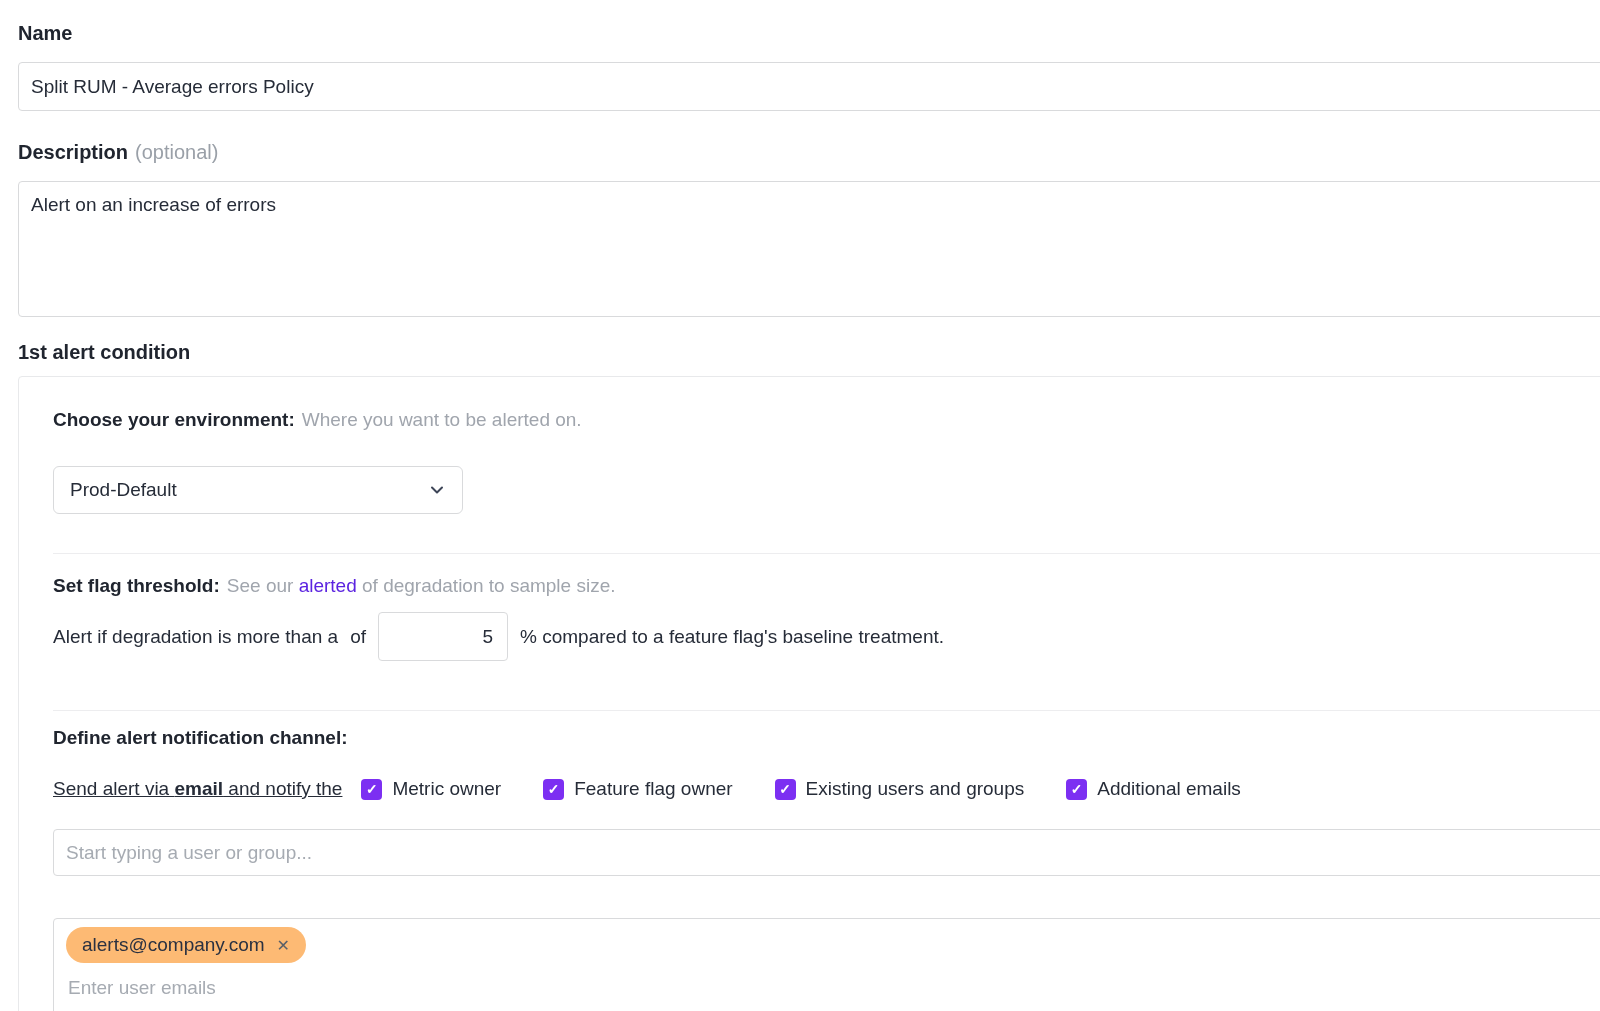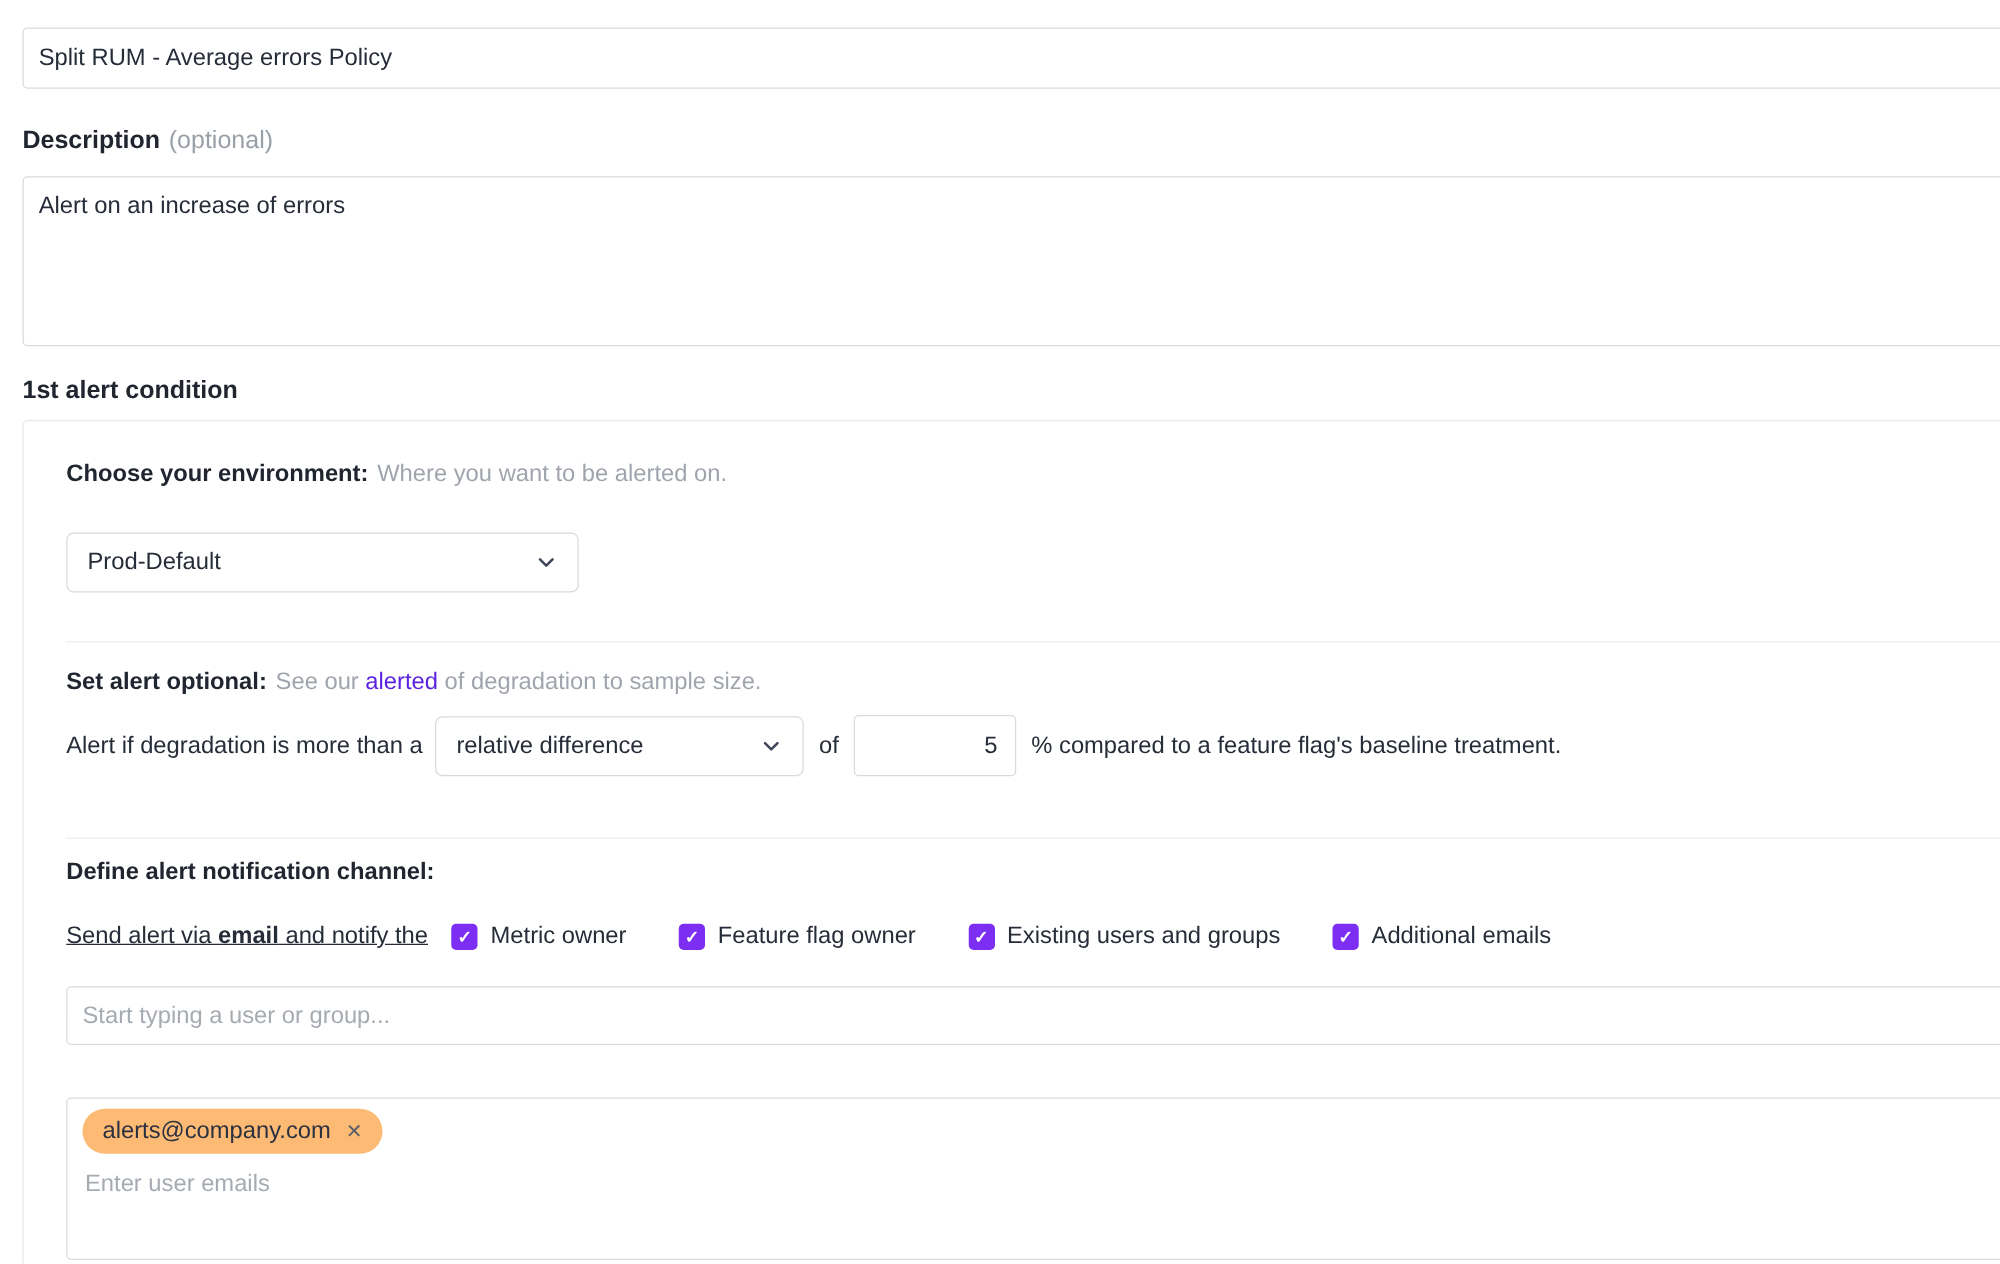--- a/index.html
+++ b/index.html
@@ -92,20 +92,21 @@
     padding:7px 16px;color:#2b3140;
   }
   .chip .x{margin-left:12px;color:#5a6069;font-size:16px;cursor:pointer;}
   .emails-ph{margin:14px 0 0 2px;}
 </style>
 </head>
 <body>
 
 <div class="page">
 
+  <label class="field-label">Name</label>
   <input class="text-input bleed" type="text" value="Split RUM - Average errors Policy" style="">
 
   <label class="field-label">
     <span>Description</span><span class="optional">(optional)</span>
   </label>
   <textarea class="desc bleed" style="">Alert on an increase of errors</textarea>
 
   <div class="section-title">1st alert condition</div>
 
   <div class="condition-box bleed">
@@ -119,33 +120,25 @@
       <span class="chev">
         <svg width="18" height="18" viewBox="0 0 18 18" fill="none">
           <path d="M4 6.5 L9 11.5 L14 6.5" stroke="#3d4557" stroke-width="2" stroke-linecap="round" stroke-linejoin="round"></path>
         </svg>
       </span>
     </div>
 
     <hr class="divider div-1">
 
     <div class="row-label threshold-label">
-      <span class="lbl">Set alert optional:</span><span class="hint">See our </span><span class="link">alerted</span><span class="hint" style="margin-left:0;"> of degradation to sample size.</span>
+      <span class="lbl">Set flag threshold:</span><span class="hint">See our </span><span class="link">alerted</span><span class="hint" style="margin-left:0;"> of degradation to sample size.</span>
     </div>
 
     <div class="threshold-row">
       <span class="txt">Alert if degradation is more than a</span>
-      <div class="select t-select" role="listbox">
-        <span>relative difference</span>
-        <span class="chev">
-          <svg width="18" height="18" viewBox="0 0 18 18" fill="none">
-            <path d="M4 6.5 L9 11.5 L14 6.5" stroke="#3d4557" stroke-width="2" stroke-linecap="round" stroke-linejoin="round"></path>
-          </svg>
-        </span>
-      </div>
       <span class="of">of</span>
       <input class="num-input" type="text" value="5" style="">
       <span class="pct">% compared to a feature flag's baseline treatment.</span>
     </div>
 
     <hr class="divider div-2">
 
     <div class="row-label notif-label">
       <span class="lbl">Define alert notification channel:</span>
     </div>

